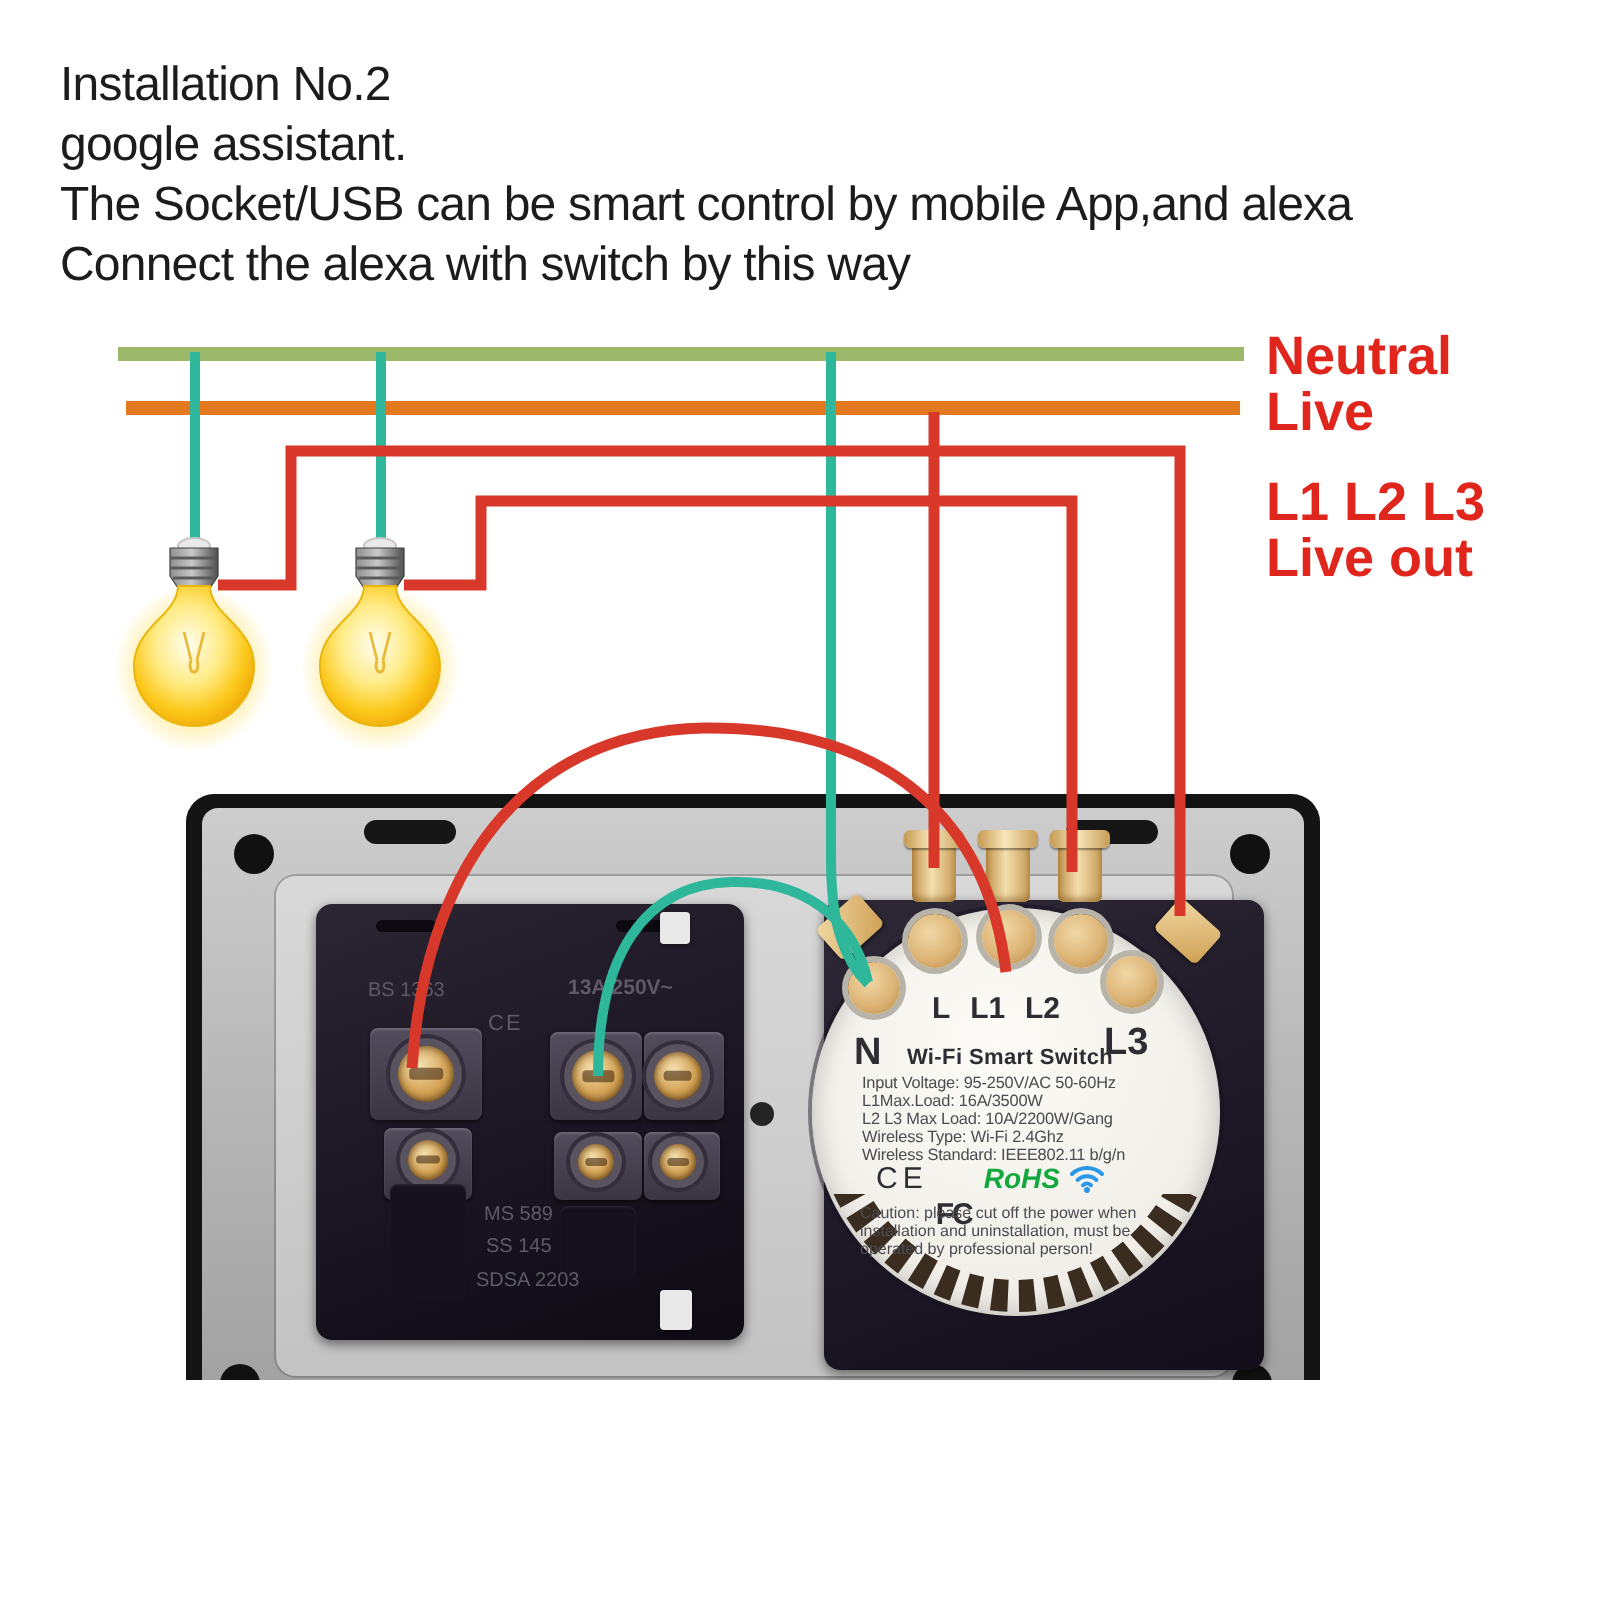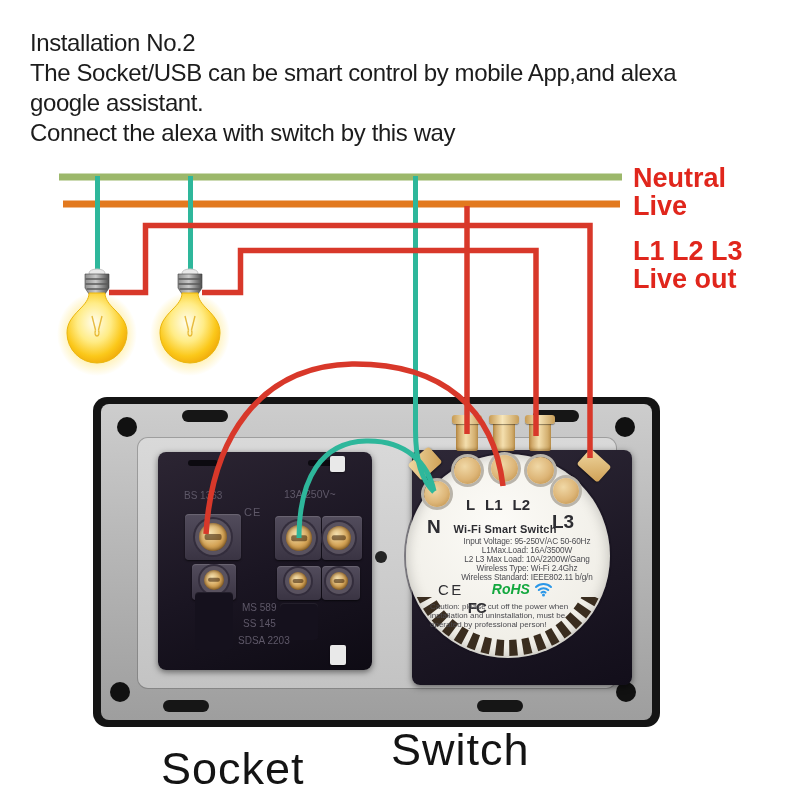--- a/index.html
+++ b/index.html
@@ -1,16 +1,16 @@
 <!DOCTYPE html>
 <html style="--neutral-wire: #9cb86b; --live-wire: #e2791f; --load-wire: #d8382a; --lamp-wire: #2eb79b; --label-red: #e0261c; --rohs-green: #13a83e; --wifi-blue: #2a97e8; --brass: #e2bc7e;"><head>
 <meta charset="utf-8">
 <style>
   html,body{margin:0;padding:0;background:#fff;}
-  #canvas{position:relative;width:800px;height:800px;background:#fff;overflow:hidden;
+  #canvas{position:relative;width:800px;height:690px;background:#fff;overflow:hidden;
           font-family:"Liberation Sans","DejaVu Sans",sans-serif;}
 
   
   .intro{position:absolute;left:30px;top:28px;color:#1c1c1c;font-size:24px;
          line-height:30px;letter-spacing:-0.4px;white-space:nowrap;}
 
   
   .legend{position:absolute;color:var(--label-red,#e0261c);font-weight:bold;
           font-size:27px;white-space:nowrap;}
   #lg-neutral{left:633px;top:163px;}
@@ -72,44 +72,44 @@
   .post::before{content:"";position:absolute;left:-4px;right:-4px;top:-2px;height:9px;border-radius:3px;
          background:linear-gradient(90deg,#c79a52,#f7e6ba 45%,#c79d58);box-shadow:0 1px 1px rgba(0,0,0,.4);}
   .apost{position:absolute;width:28px;height:21px;border-radius:3px;
          background:linear-gradient(135deg,#f0d8a2,#cfa055);box-shadow:0 1px 2px rgba(0,0,0,.5);}
 
   .lbl-dark{position:absolute;color:#2d2d32;font-weight:bold;white-space:nowrap;}
   #term-row{left:373px;top:99px;width:64px;display:flex;justify-content:space-between;font-size:15px;}
   #n-label{left:334px;top:119px;font-size:19px;}
   #l3-label{left:459px;top:114px;font-size:19px;}
   #sw-title{left:352px;top:126px;width:120px;text-align:center;font-size:11px;letter-spacing:.2px;}
-  #sw-specs{position:absolute;left:356px;top:141px;width:156px;font-size:8.2px;line-height:8.9px;
-            color:#4b4b50;letter-spacing:-0.1px;text-align:center;}
+  #sw-specs{position:absolute;left:338px;top:141px;width:156px;font-size:8.2px;line-height:8.9px;
+            color:#4b4b50;letter-spacing:-0.1px;}
   #cert-row{position:absolute;left:345px;top:183px;height:18px;display:flex;align-items:center;gap:4px;}
   .ce-mark{font-size:15px;letter-spacing:2.5px;color:#2f2f33;}
   .fcc-mark{font-size:15px;font-weight:bold;letter-spacing:-1px;color:#2f2f33;margin-top:36px;}
   .rohs-mark{font-size:14px;font-weight:bold;font-style:italic;color:var(--rohs-green,#13a83e);margin-left:2px;}
   #sw-caution{position:absolute;left:337px;top:206px;width:160px;font-size:8px;line-height:8.8px;
             color:#4b4b50;}
   #teeth{position:absolute;left:0;top:0;}
 
   
   .caption{position:absolute;font-size:45px;color:#141414;letter-spacing:1px;z-index:20;}
   #cap-socket{left:161px;top:743px;}
   #cap-switch{left:391px;top:724px;}
 </style>
 </head>
 <body>
 
 <div id="canvas">
 
   <div class="intro">
     <div>Installation No.2</div>
+    <div>google assistant.</div>
     <div>The Socket/USB can be smart control by mobile App,and alexa</div>
-    <div>google assistant.</div>
     <div>Connect the alexa with switch by this way</div>
   </div>
 
   <div class="legend" id="lg-neutral">Neutral</div>
   <div class="legend" id="lg-live">Live</div>
   <div class="legend" id="lg-l123">L1 L2 L3</div>
   <div class="legend" id="lg-liveout">Live out</div>
 
   <div id="device">
     <div class="frame"></div>
@@ -125,21 +125,21 @@
     <div class="slot" style="left:440px;top:13px;"></div>
     <div class="slot" style="left:70px;top:303px;"></div>
     <div class="slot" style="left:384px;top:303px;"></div>
     <div class="sidehole" style="left:522px;top:150px;"></div>
     <div class="divhole" style="left:282px;top:154px;"></div>
 
     <div id="socket-module">
       <div class="mslit" style="left:30px;top:8px;width:30px;"></div>
       <div class="mslit" style="left:150px;top:8px;width:30px;"></div>
       <div class="emboss" style="left:26px;top:38px;font-size:10px;">BS 1363</div>
-      <div class="emboss" style="left:126px;top:36px;font-size:10.5px;">13A 250V~</div>
+      <div class="emboss" style="left:126px;top:36px;font-size:10.5px;font-weight:bold;">13A 250V~</div>
       <div class="emboss" style="left:86px;top:54px;font-size:11px;letter-spacing:1px;">CE</div>
 
       <div class="tblock" style="left:27px;top:62px;width:56px;height:46px;"></div>
       <div class="tblock" style="left:117px;top:64px;width:46px;height:44px;"></div>
       <div class="tblock" style="left:164px;top:64px;width:40px;height:44px;"></div>
       <div class="bscrew" style="left:41px;top:71px;width:28px;height:28px;"></div>
       <div class="bscrew" style="left:128px;top:73px;width:26px;height:26px;"></div>
       <div class="bscrew" style="left:169px;top:74px;width:24px;height:24px;"></div>
 
       <div class="tblock" style="left:34px;top:112px;width:44px;height:36px;"></div>

